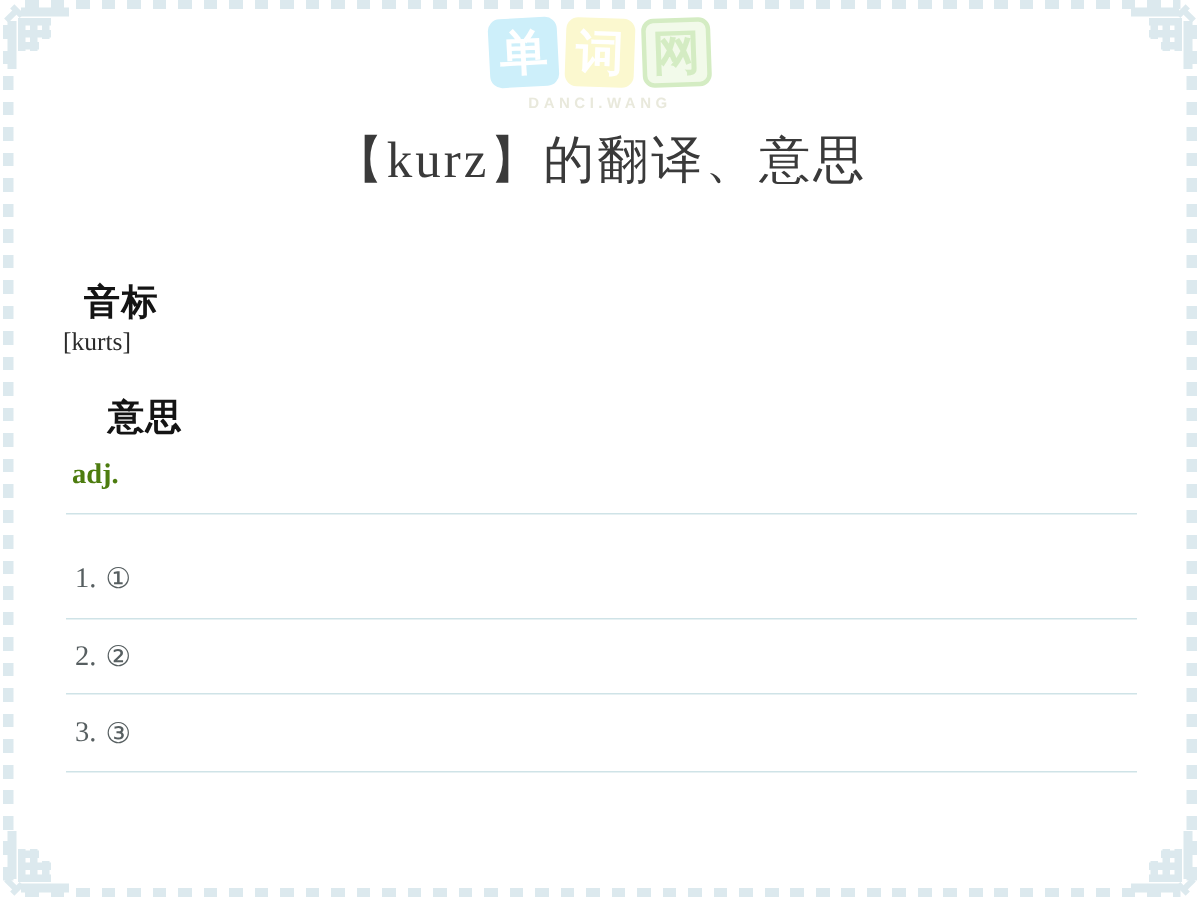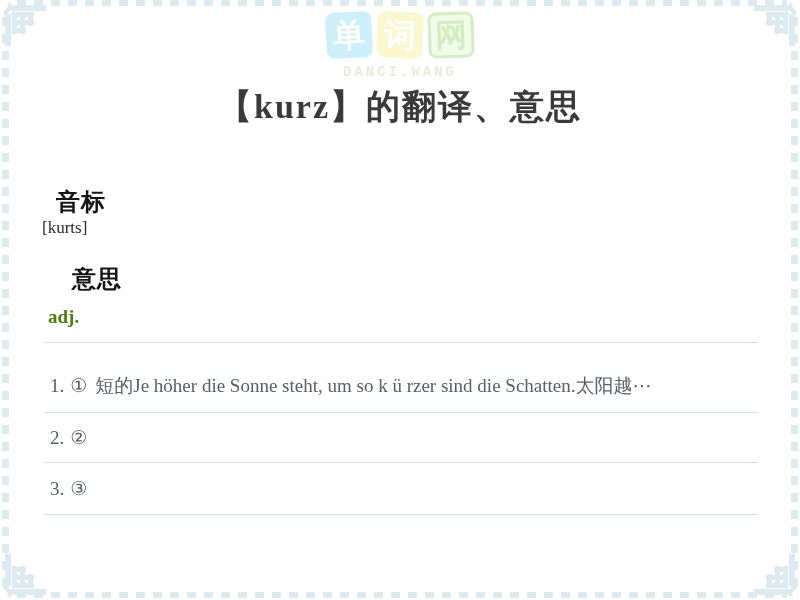--- a/index.html
+++ b/index.html
@@ -29,26 +29,26 @@
 
   
   .logo{position:absolute;top:12px;left:0;width:100%;text-align:center;}
   .logo-tiles{display:flex;justify-content:center;gap:5px;}
   .tile{width:46px;height:46px;border-radius:8px;display:flex;align-items:center;
     justify-content:center;font-weight:bold;font-size:32px;line-height:1;
     font-family:"Liberation Serif","DejaVu Serif",serif;}
   .tile-0{background:#cdeffa;color:#ffffff;transform:rotate(-3deg);}
   .tile-1{background:#fbf8cf;color:#ffffff;transform:rotate(2deg);}
   .tile-2{background:#f2faea;color:#d4ecc3;border:3px solid #d4ecc3;width:40px;height:40px;transform:rotate(-2deg);}
-  .logo-caption{margin-top:6px;font-family:Liberation Mono, monospace;
-    font-size:14px;letter-spacing:3px;color:#e9e9dc;font-weight:bold;}
+  .logo-caption{margin-top:6px;font-family:Liberation Sans, sans-serif;
+    font-size:10px;letter-spacing:3px;color:#e9e9dc;font-weight:bold;}
 
   
   .title{position:absolute;top:84px;left:0;width:100%;text-align:center;
-    font-size:34px;font-weight:bold;color:#3a3a3a;letter-spacing:2px;margin:0;}
+    font-size:34px;font-weight:normal;color:#3a3a3a;letter-spacing:2px;margin:0;}
 
   
   .content{position:absolute;top:0;left:42px;width:716px;}
   .sec-heading{position:absolute;margin:14px;font-size:24px;font-weight:bold;
     color:#141414;letter-spacing:1px;line-height:30px;}
   .heading-phonetic{top:173px;left:0;}
   .heading-meaning{top:250px;left:16px;}
   .phonetic-value{position:absolute;top:218px;left:0;margin:0;font-size:17px;color:#2b2b2b;}
   .pos{position:absolute;top:306px;left:6px;margin:0;font-size:19px;font-weight:bold;color:#4d7c0f;}
 
@@ -155,21 +155,20 @@
   <div class="content">
     <h2 class="sec-heading heading-phonetic">音标</h2>
     <p class="phonetic-value">[kurts]</p>
     <h2 class="sec-heading heading-meaning">意思</h2>
     <p class="pos">adj.</p>
 
     <div class="defs">
       <div class="def-row r0">
         <span class="def-num">1.</span>
         <span class="def-circle">①</span>
-        <span class="def-text">短的Je höher die Sonne steht, um so k ü rzer sind die Schatten.太阳越⋯</span>
       </div>
       <div class="def-row r1">
         <span class="def-num">2.</span>
         <span class="def-circle">②</span>
       </div>
       <div class="def-row r2">
         <span class="def-num">3.</span>
         <span class="def-circle">③</span>
       </div>
     </div>

